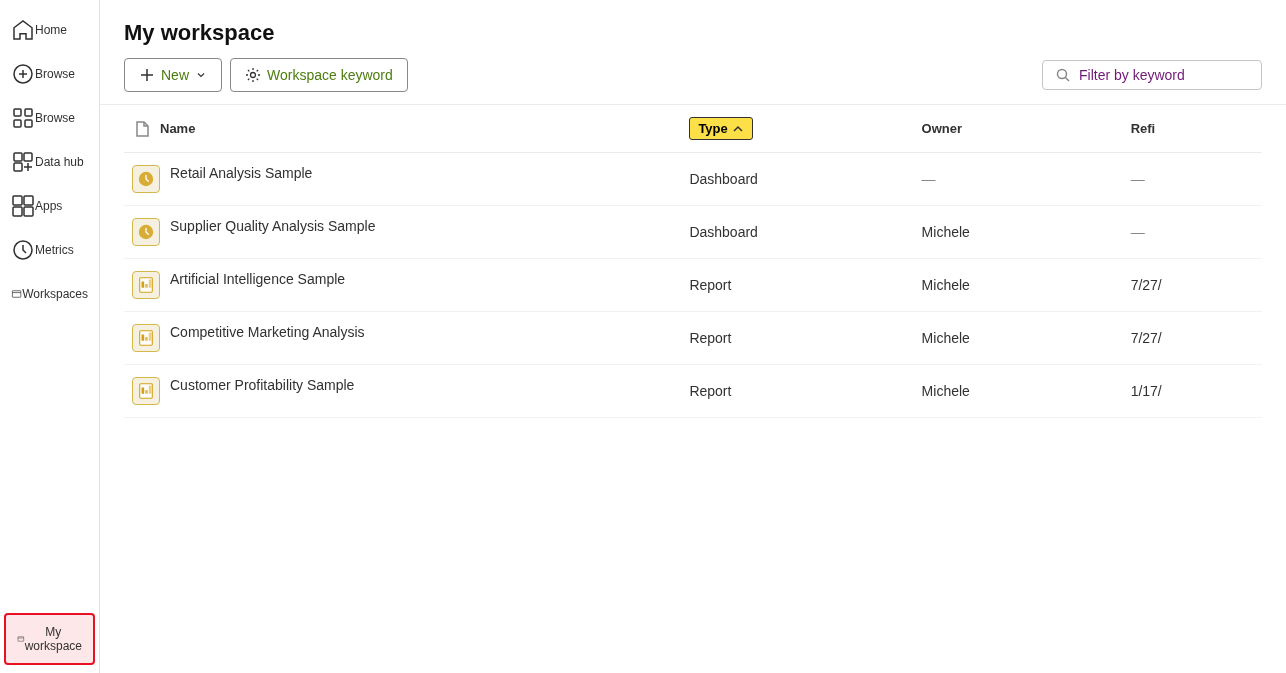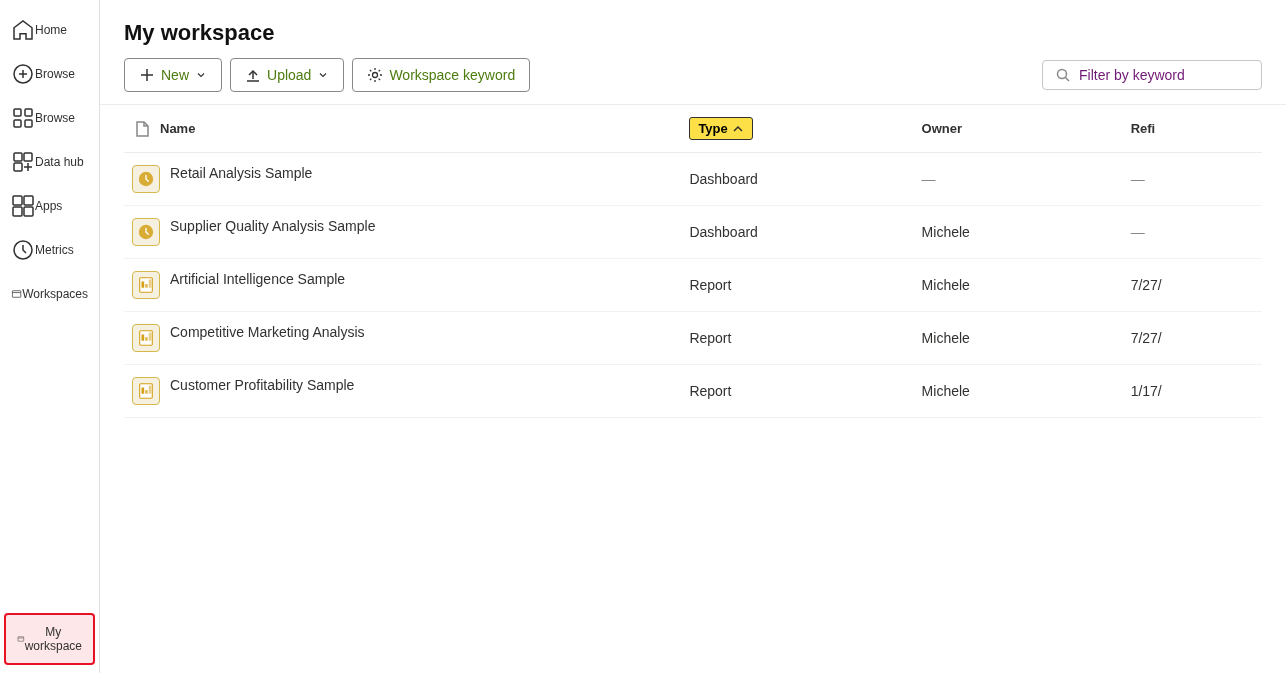--- a/index.html
+++ b/index.html
@@ -243,31 +243,20 @@
       <svg viewBox="0 0 16 16" fill="none" stroke="#323130" stroke-width="1.5">
         <line x1="8" y1="2" x2="8" y2="14"></line>
         <line x1="2" y1="8" x2="14" y2="8"></line>
       </svg>
       <span>New</span>
       <svg viewBox="0 0 16 16" fill="none" stroke="#323130" stroke-width="1.5" style="width:12px;height:12px;">
         <polyline points="4,6 8,10 12,6"></polyline>
       </svg>
     </button>
 
-    <button class="btn">
-      <svg viewBox="0 0 16 16" fill="none" stroke="#323130" stroke-width="1.5">
-        <line x1="8" y1="12" x2="8" y2="4"></line>
-        <polyline points="4,8 8,4 12,8"></polyline>
-        <line x1="2" y1="14" x2="14" y2="14"></line>
-      </svg>
-      <span>Upload</span>
-      <svg viewBox="0 0 16 16" fill="none" stroke="#323130" stroke-width="1.5" style="width:12px;height:12px;">
-        <polyline points="4,6 8,10 12,6"></polyline>
-      </svg>
-    </button>
 
     <button class="btn">
       <svg viewBox="0 0 16 16" fill="none" stroke="#323130" stroke-width="1.3">
         <circle cx="8" cy="8" r="2.5"></circle>
         <path d="M8 1v2M8 13v2M1 8h2M13 8h2M2.93 2.93l1.41 1.41M11.66 11.66l1.41 1.41M2.93 13.07l1.41-1.41M11.66 4.34l1.41-1.41"></path>
       </svg>
       <span>Workspace keyword</span>
     </button>
 
     <div class="filter-input">

